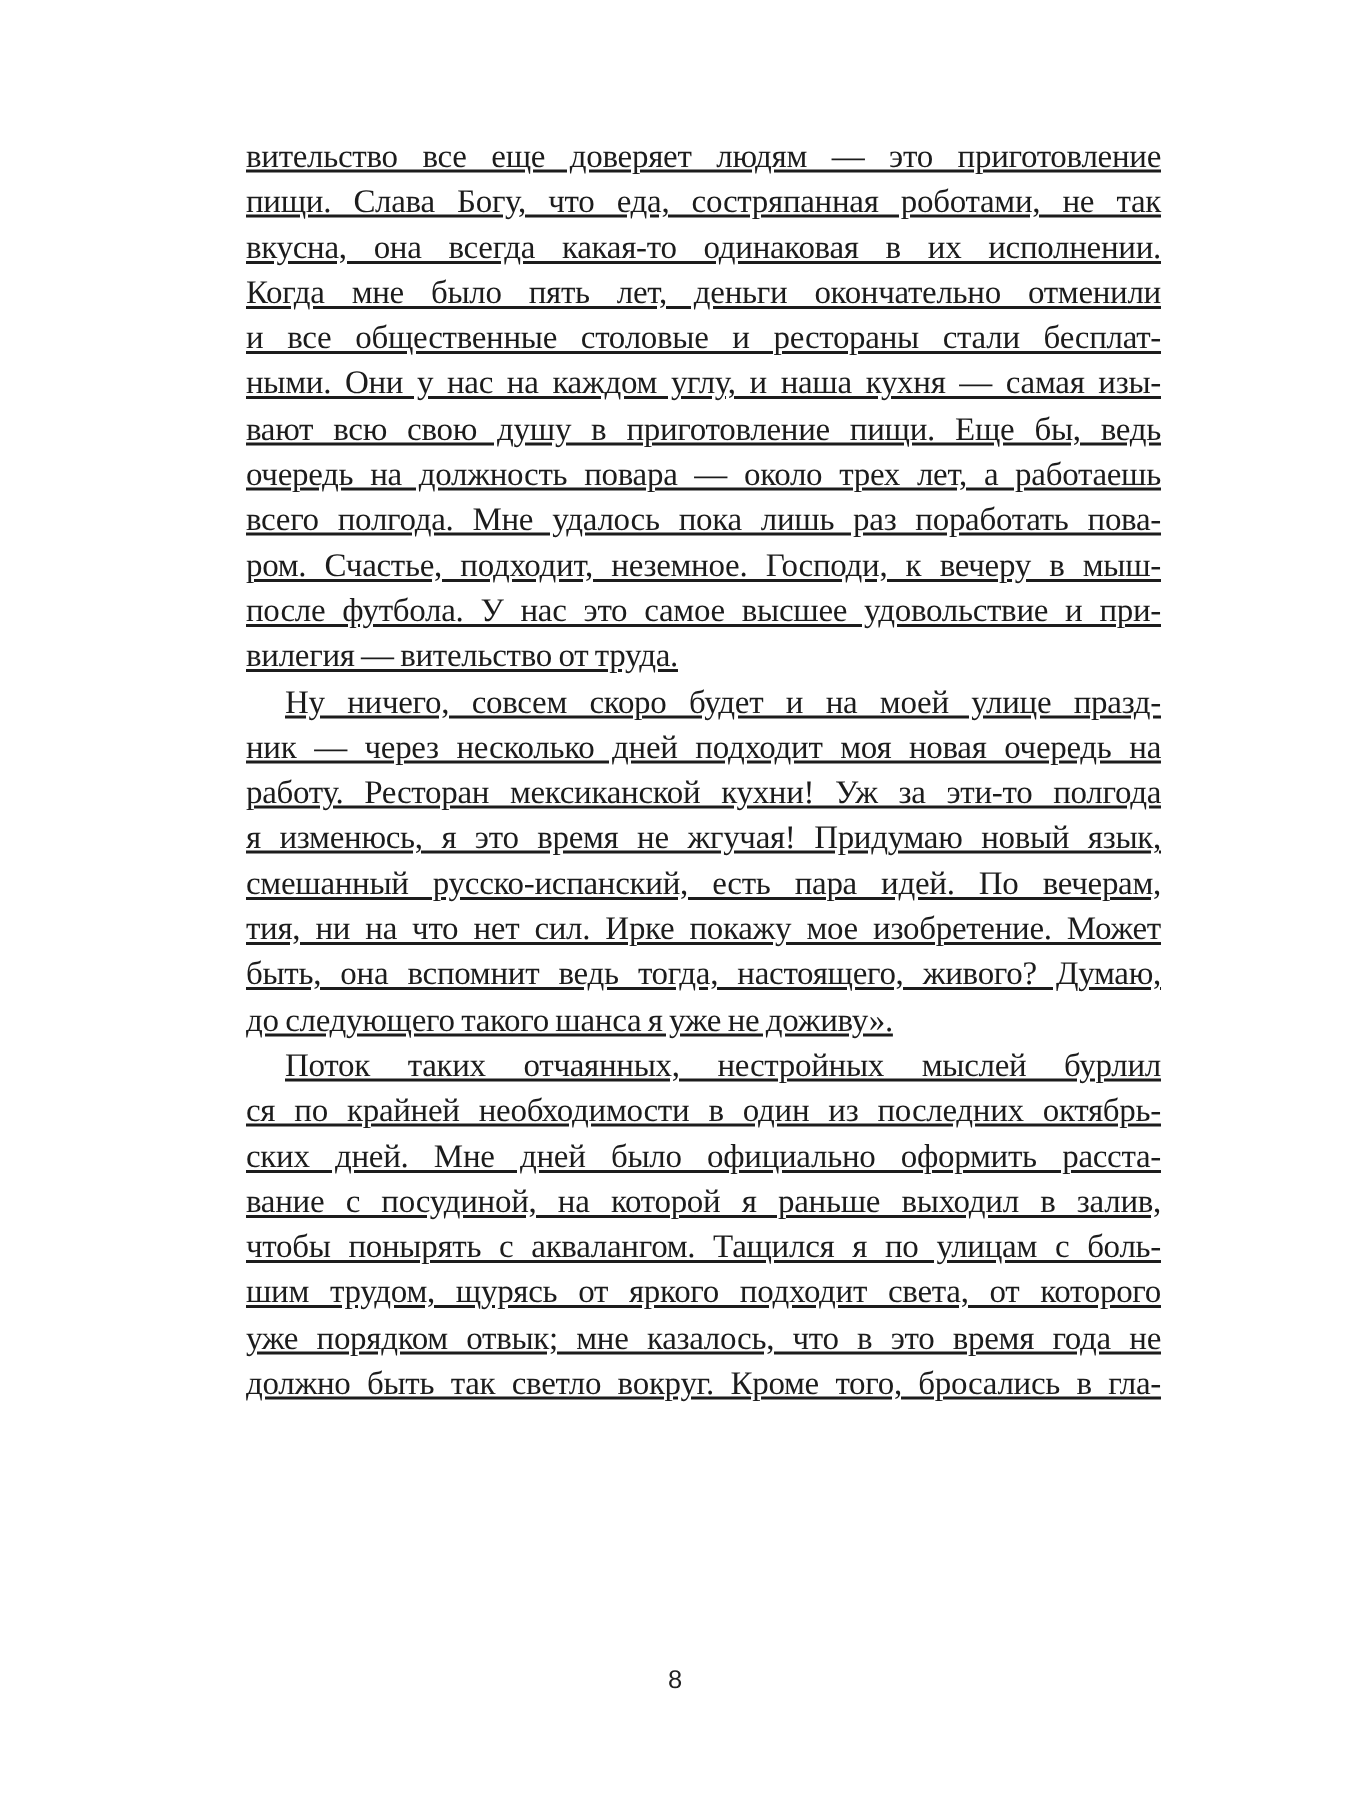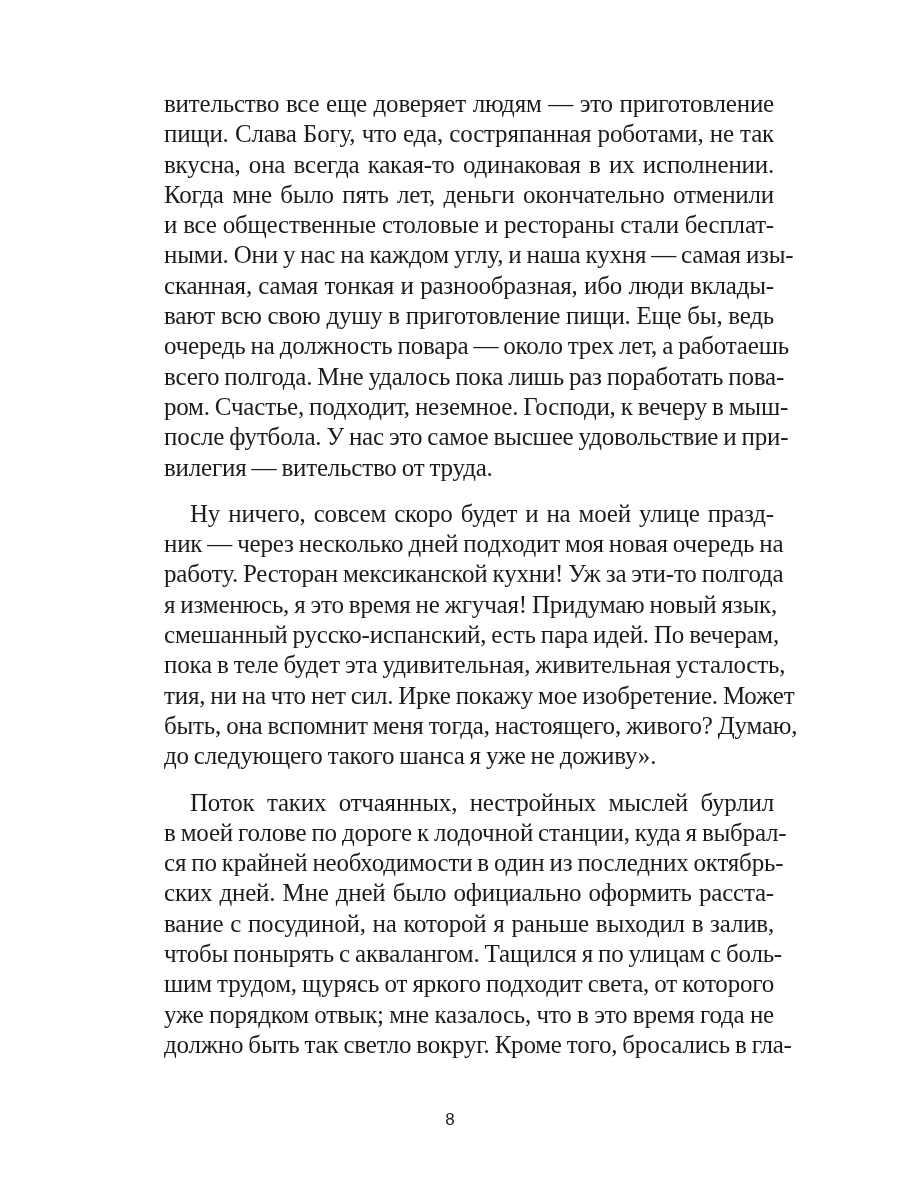--- a/index.html
+++ b/index.html
@@ -26,30 +26,30 @@
     .text-block {
       position: absolute;
       left: 164px;
       top: 89px;
       width: 610px;
     }
     .line {
       display: block;
       height: 30.3px;
       line-height: 30.3px;
-      font-size: 25px;
+      font-size: 22px;
       white-space: nowrap;
       text-align: justify;
       text-align-last: justify;
       letter-spacing: -0.2px;
       word-spacing: -1px;
+      text-decoration: underline;
     }
     .line.indent {
       padding-left: 26px;
-      margin-top: 16px;
     }
     .line.last {
       text-align-last: left;
     }
     .page-number {
       position: absolute;
       left: 0;
       width: 900px;
       top: 1110px;
       text-align: center;
@@ -64,44 +64,41 @@
 <div class="page">
   <div class="text-block">
 
     <div>
       <span class="line">вительство все еще доверяет людям — это приготовление</span>
       <span class="line">пищи. Слава Богу, что еда, состряпанная роботами, не так</span>
       <span class="line">вкусна, она всегда какая-то одинаковая в их исполнении.</span>
       <span class="line">Когда мне было пять лет, деньги окончательно отменили</span>
       <span class="line">и все общественные столовые и рестораны стали бесплат-</span>
       <span class="line">ными. Они у нас на каждом углу, и наша кухня — самая изы-</span>
-      <span class="line">сканная, самая тонкая и разнообразная, ибо люди вклады-</span>
       <span class="line">вают всю свою душу в приготовление пищи. Еще бы, ведь</span>
       <span class="line">очередь на должность повара — около трех лет, а работаешь</span>
       <span class="line">всего полгода. Мне удалось пока лишь раз поработать пова-</span>
       <span class="line">ром. Счастье, подходит, неземное. Господи, к вечеру в мыш-</span>
       <span class="line">после футбола. У нас это самое высшее удовольствие и при-</span>
       <span class="line last">вилегия — вительство от труда.</span>
     </div>
 
     <div>
       <span class="line indent">Ну ничего, совсем скоро будет и на моей улице празд-</span>
       <span class="line">ник — через несколько дней подходит моя новая очередь на</span>
       <span class="line">работу. Ресторан мексиканской кухни! Уж за эти-то полгода</span>
       <span class="line">я изменюсь, я это время не жгучая! Придумаю новый язык,</span>
       <span class="line">смешанный русско-испанский, есть пара идей. По вечерам,</span>
-      <span class="line">пока в теле будет эта удивительная, живительная усталость,</span>
       <span class="line">тия, ни на что нет сил. Ирке покажу мое изобретение. Может</span>
-      <span class="line">быть, она вспомнит меня тогда, настоящего, живого? Думаю,</span>
+      <span class="line">быть, она вспомнит ведь тогда, настоящего, живого? Думаю,</span>
       <span class="line last">до следующего такого шанса я уже не доживу».</span>
     </div>
 
     <div>
       <span class="line indent">Поток таких отчаянных, нестройных мыслей бурлил</span>
-      <span class="line">в моей голове по дороге к лодочной станции, куда я выбрал-</span>
       <span class="line">ся по крайней необходимости в один из последних октябрь-</span>
       <span class="line">ских дней. Мне дней было официально оформить расста-</span>
       <span class="line">вание с посудиной, на которой я раньше выходил в залив,</span>
       <span class="line">чтобы понырять с аквалангом. Тащился я по улицам с боль-</span>
       <span class="line">шим трудом, щурясь от яркого подходит света, от которого</span>
       <span class="line">уже порядком отвык; мне казалось, что в это время года не</span>
       <span class="line">должно быть так светло вокруг. Кроме того, бросались в гла-</span>
     </div>
 
   </div>

